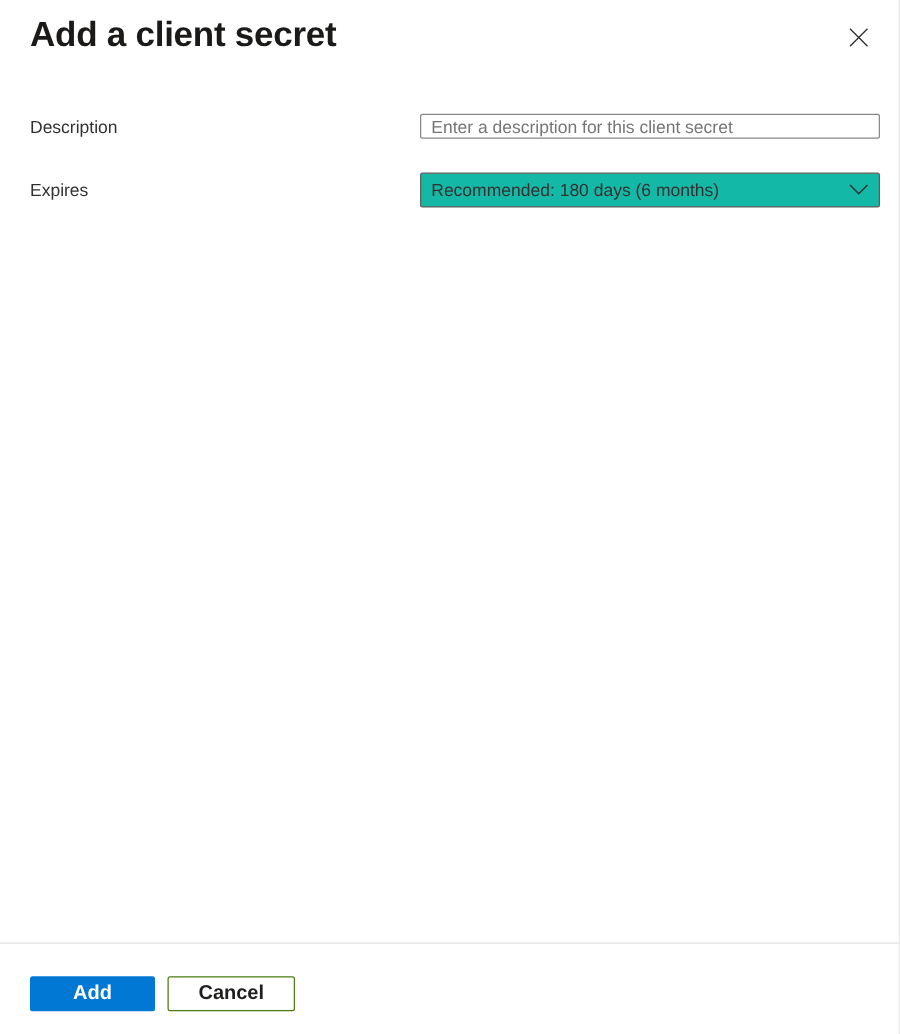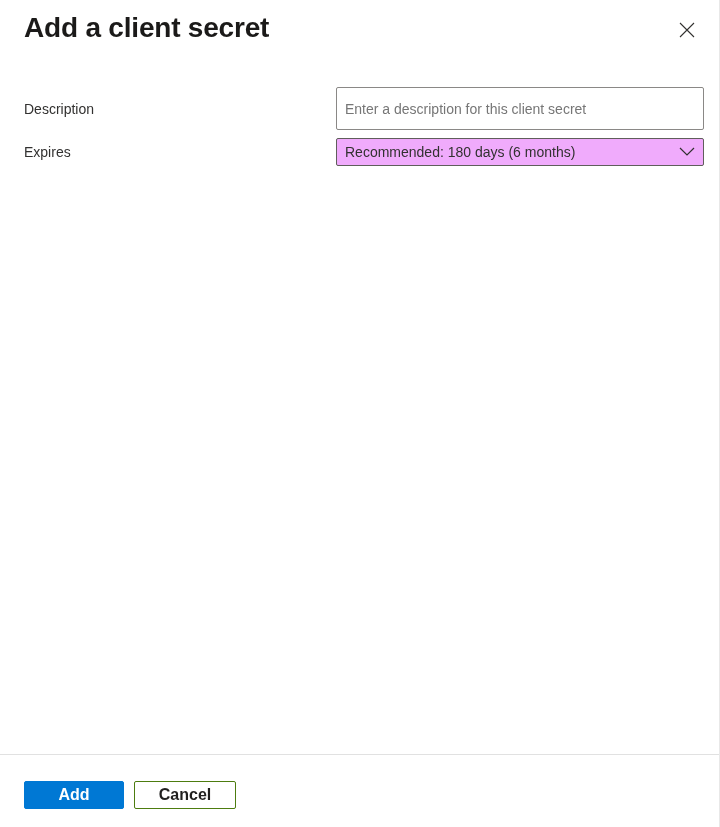--- a/index.html
+++ b/index.html
@@ -51,38 +51,38 @@
   .form-row.row-description { top: 87px; }
   .form-row.row-expires { top: 138px; }
   .field-label {
     flex: 0 0 312px;
     font-size: 14px;
     line-height: 28px;
     color: #323130;
   }
   .text-input {
     flex: 1;
-    height: 43px;
+    height: 20px;
     border: 1px solid #8a8886;
     border-radius: 2px;
     padding: 0 8px;
     font-family: "Liberation Sans", sans-serif;
     font-size: 14px;
     color: #323130;
     outline: none;
     background: #ffffff;
   }
   .text-input::placeholder { color: #767676; opacity: 1; }
   .dropdown {
     flex: 1;
     height: 28px;
     border: 1px solid #605e5c;
     border-radius: 2px;
     padding: 12px 8px;
-    background: #f0abfc;
+    background: #14b8a6;
     display: flex;
     align-items: center;
     justify-content: space-between;
     cursor: pointer;
   }
   .dropdown-value {
     font-size: 14px;
     color: #323130;
     white-space: nowrap;
     overflow: hidden;

